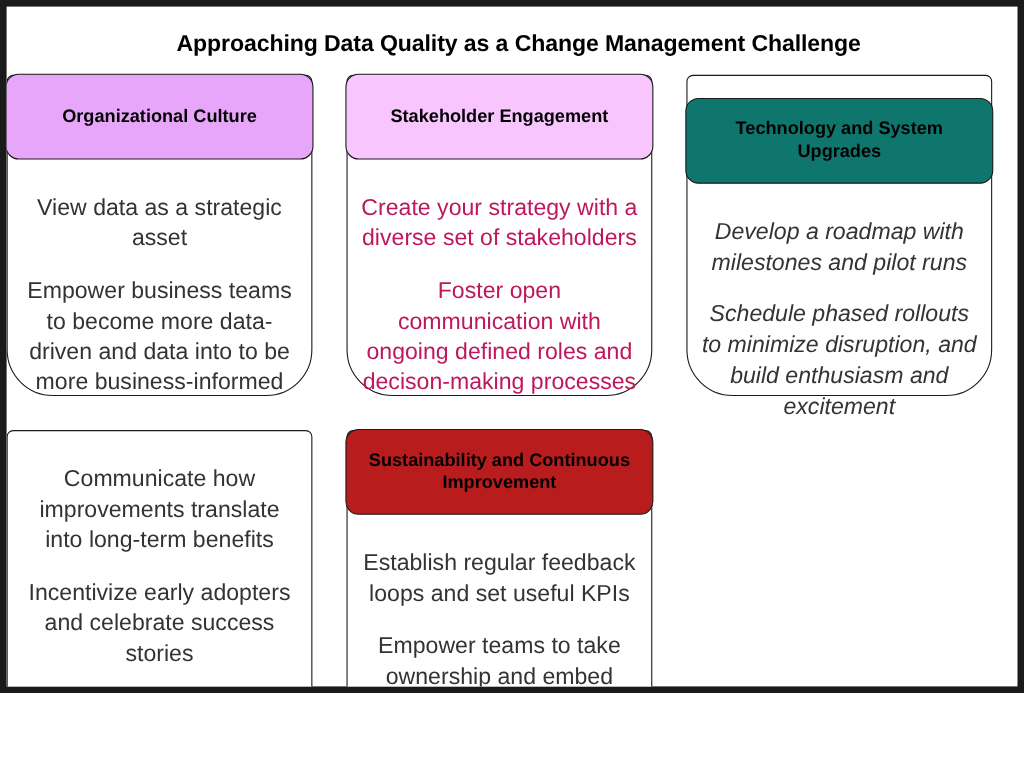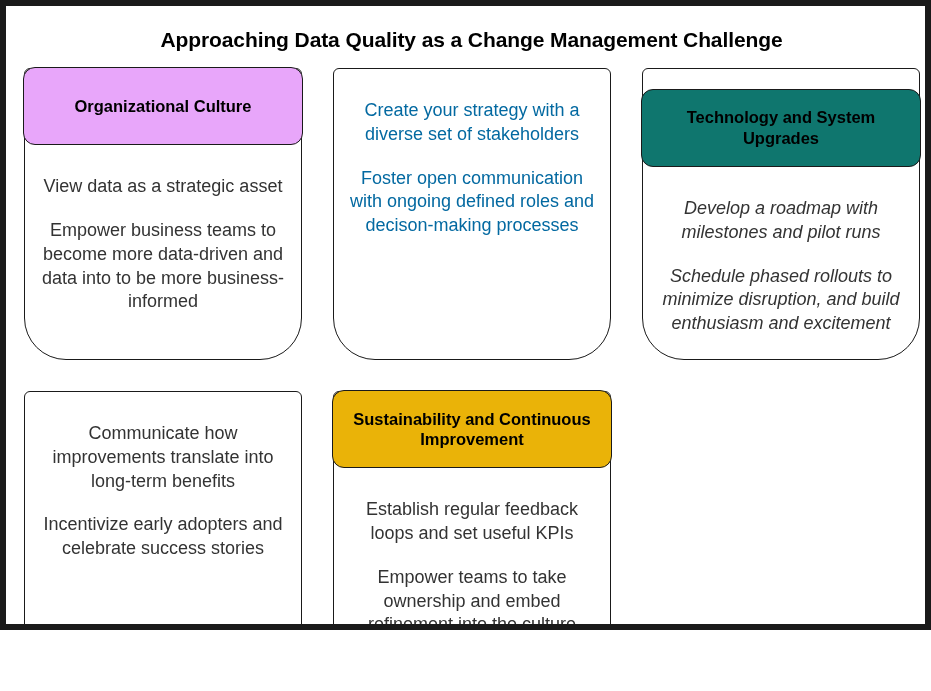--- a/index.html
+++ b/index.html
@@ -25,21 +25,21 @@
     top: 22px;
     width: 931px;
     text-align: center;
     font-size: 21px;
     font-weight: bold;
     color: #000000;
     letter-spacing: -0.1px;
   }
   .grid {
     position: absolute;
-    left: 18px;
+    left: 0;
     top: 62px;
     width: 896px;
     height: 615px;
     display: grid;
     grid-template-columns: repeat(3, 278px);
     grid-template-rows: 292px 292px;
     column-gap: 31px;
     row-gap: 31px;
   }
   .card {
@@ -71,21 +71,21 @@
     z-index: 2;
   }
   .card-body {
     flex: 1;
     display: flex;
     flex-direction: column;
     align-items: center;
     justify-content: flex-start;
     padding: 30px 12px 18px 12px;
     text-align: center;
-    font-size: 18px;
+    font-size: 21px;
     color: #333333;
     line-height: 1.32;
   }
   .card-body .para {
     margin: 0 0 20px 0;
     max-width: 252px;
   }
   .card-body .para:last-child {
     margin-bottom: 0;
   }
@@ -101,21 +101,22 @@
 
     <div class="card">
       <div class="card-header" style="background-color: rgb(232, 166, 250);">Organizational Culture</div>
       <div class="card-body" style="color: rgb(51, 51, 51);">
         <p class="para">View data as a strategic asset</p>
         <p class="para">Empower business teams to become more data-driven and data into to be more business-informed</p>
       </div>
     </div>
 
     <div class="card">
-      <div class="card-body" style="color: #0369a1;">
+      <div class="card-header" style="background-color: rgb(248, 197, 254);">Stakeholder Engagement</div>
+      <div class="card-body" style="color: #be185d;">
         <p class="para">Create your strategy with a diverse set of stakeholders</p>
         <p class="para">Foster open communication with ongoing defined roles and decison-making processes</p>
       </div>
     </div>
 
 
     <div class="card">
       <div class="card-header" style="background-color: #0f766e; margin-top: 20px;">Technology and System Upgrades</div>
       <div class="card-body" style="color: rgb(51, 51, 51); font-style: italic;">
         <p class="para">Develop a roadmap with milestones and pilot runs</p>
@@ -124,21 +125,21 @@
     </div>
 
     <div class="card">
       <div class="card-body" style="color: rgb(51, 51, 51);">
         <p class="para">Communicate how improvements translate into long-term benefits</p>
         <p class="para">Incentivize early adopters and celebrate success stories</p>
       </div>
     </div>
 
     <div class="card">
-      <div class="card-header" style="background-color: #eab308;">Sustainability and Continuous Improvement</div>
+      <div class="card-header" style="background-color: #b91c1c;">Sustainability and Continuous Improvement</div>
       <div class="card-body" style="color: rgb(51, 51, 51);">
         <p class="para">Establish regular feedback loops and set useful KPIs</p>
         <p class="para">Empower teams to take ownership and embed refinement into the culture</p>
       </div>
     </div>
 
   </div>
 </div>
 
 </body></html>

